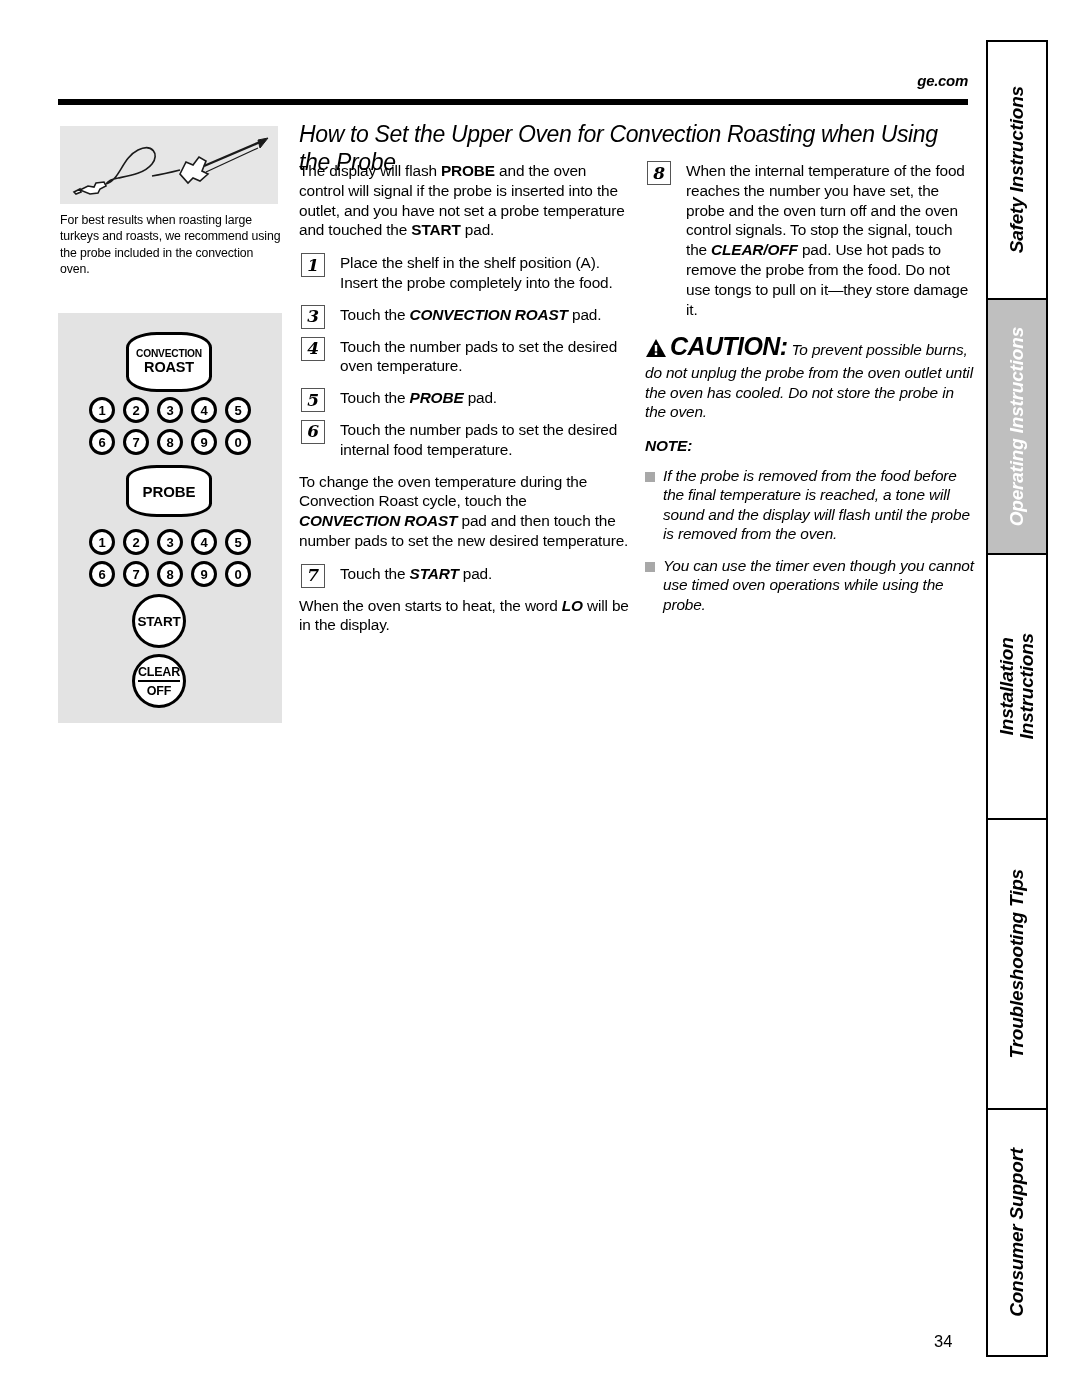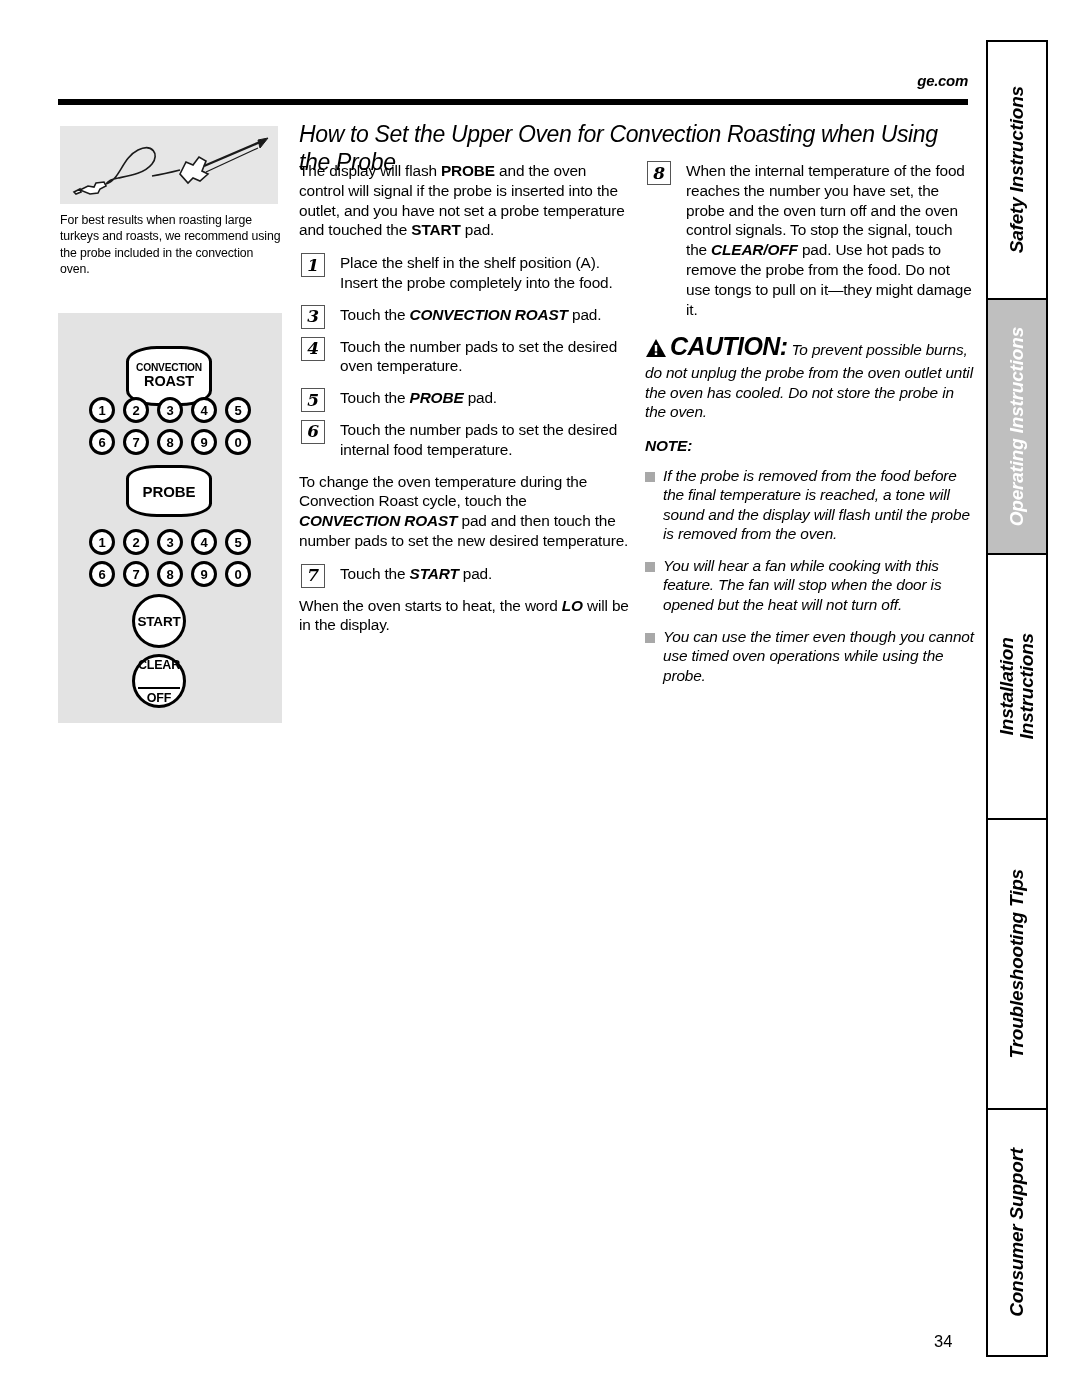--- a/index.html
+++ b/index.html
@@ -86,21 +86,21 @@
     display: flex;
     flex-direction: column;
     align-items: center;
     justify-content: center;
     line-height: 1;
   }
   .pad-rounded {
     border-radius: 36% / 26%;
   }
   .pad-convection-roast {
-    left: 68px; top: 33px; width: 86px; height: 60px;
+    left: 68px; top: 19px; width: 86px; height: 60px;
   }
   .pad-convection-roast .l1 { font-size: 10.2px; font-weight: bold; letter-spacing: -0.2px; }
   .pad-convection-roast .l2 { font-size: 14.5px; font-weight: bold; letter-spacing: -0.2px; margin-top: 1px; }
   .pad-probe {
     left: 68px; top: 152px; width: 86px; height: 52px;
   }
   .pad-probe .l2 { font-size: 15px; font-weight: bold; letter-spacing: -0.1px; }
 
   .pad-circle {
     position: absolute;
@@ -109,21 +109,21 @@
     border: 3.5px solid #000;
     box-sizing: border-box;
     display: flex;
     flex-direction: column;
     align-items: center;
     justify-content: center;
   }
   .pad-start { left: 74px; top: 281px; width: 54px; height: 54px; }
   .pad-start .l2 { font-size: 13.5px; font-weight: bold; letter-spacing: -0.2px; }
   .pad-clearoff { left: 74px; top: 341px; width: 54px; height: 54px; }
-  .pad-clearoff .l1 { font-size: 12.5px; font-weight: bold; letter-spacing: -0.2px; padding-bottom: 15px; border-bottom: 2.5px solid #000; }
+  .pad-clearoff .l1 { font-size: 12.5px; font-weight: bold; letter-spacing: -0.2px; padding-bottom: 1px; border-bottom: 2.5px solid #000; }
   .pad-clearoff .l2 { font-size: 12.5px; font-weight: bold; letter-spacing: -0.2px; margin-top: 2px; }
 
   .numrow {
     position: absolute;
     display: flex;
     gap: 8px;
     left: 31px;
   }
   .numkey {
     width: 26px; height: 26px;
@@ -383,45 +383,41 @@
   </div>
 
   <p class="para"><span>When the oven starts to heat, the word </span><span class="bi">LO</span><span> will be in the display.</span></p>
 </div>
 
 <div class="col col-right">
 
 
   <div class="step">
     <span class="step-num">8</span>
-    <span>When the internal temperature of the food reaches the number you have set, the probe and the oven turn off and the oven control signals. To stop the signal, touch the </span><span class="bi">CLEAR/OFF</span><span> pad. Use hot pads to remove the probe from the food. Do not use tongs to pull on it—they might damage it.</span>
+    <span>When the internal temperature of the food reaches the number you have set, the probe and the oven turn off and the oven control signals. To stop the signal, touch the </span><span class="bi">CLEAR/OFF</span><span> pad. Use hot pads to remove the probe from the food. Do not use tongs to pull on it—they store damage it.</span>
   </div>
 
   <div class="caution-block">
     <span class="warn-tri">
       <svg width="22" height="20" viewBox="0 0 22 20">
         <polygon points="11,1 21,19 1,19" fill="#000"></polygon>
         <rect x="9.8" y="7" width="2.4" height="6.4" fill="#fff"></rect>
         <rect x="9.8" y="14.6" width="2.4" height="2.4" fill="#fff"></rect>
       </svg>
     </span><span class="caution-head">CAUTION:</span><span class="caution-body"> To prevent possible burns, do not unplug the probe from the oven outlet until the oven has cooled. Do not store the probe in the oven.</span>
   </div>
 
   <p class="note-head">NOTE:</p>
 
   <div class="bullet-item">
     <span class="bullet-sq"></span>
     <span>If the probe is removed from the food before the final temperature is reached, a tone will sound and the display will flash until the probe is removed from the oven.</span>
   </div>
   <div class="bullet-item">
     <span class="bullet-sq"></span>
-    <span>You will hear a fan while cooking with this feature. The fan will stop when the door is opened but the heat will not turn off.</span>
-  </div>
-  <div class="bullet-item">
-    <span class="bullet-sq"></span>
     <span>You can use the timer even though you cannot use timed oven operations while using the probe.</span>
   </div>
 </div>
 
 <div class="tab-rail">
   <div class="tab" style="top:0px; height:258px;">
     <span class="tab-label">Safety Instructions</span>
   </div>
   <div class="tab active" style="top:258px; height:255px;">
     <span class="tab-label">Operating Instructions</span>

